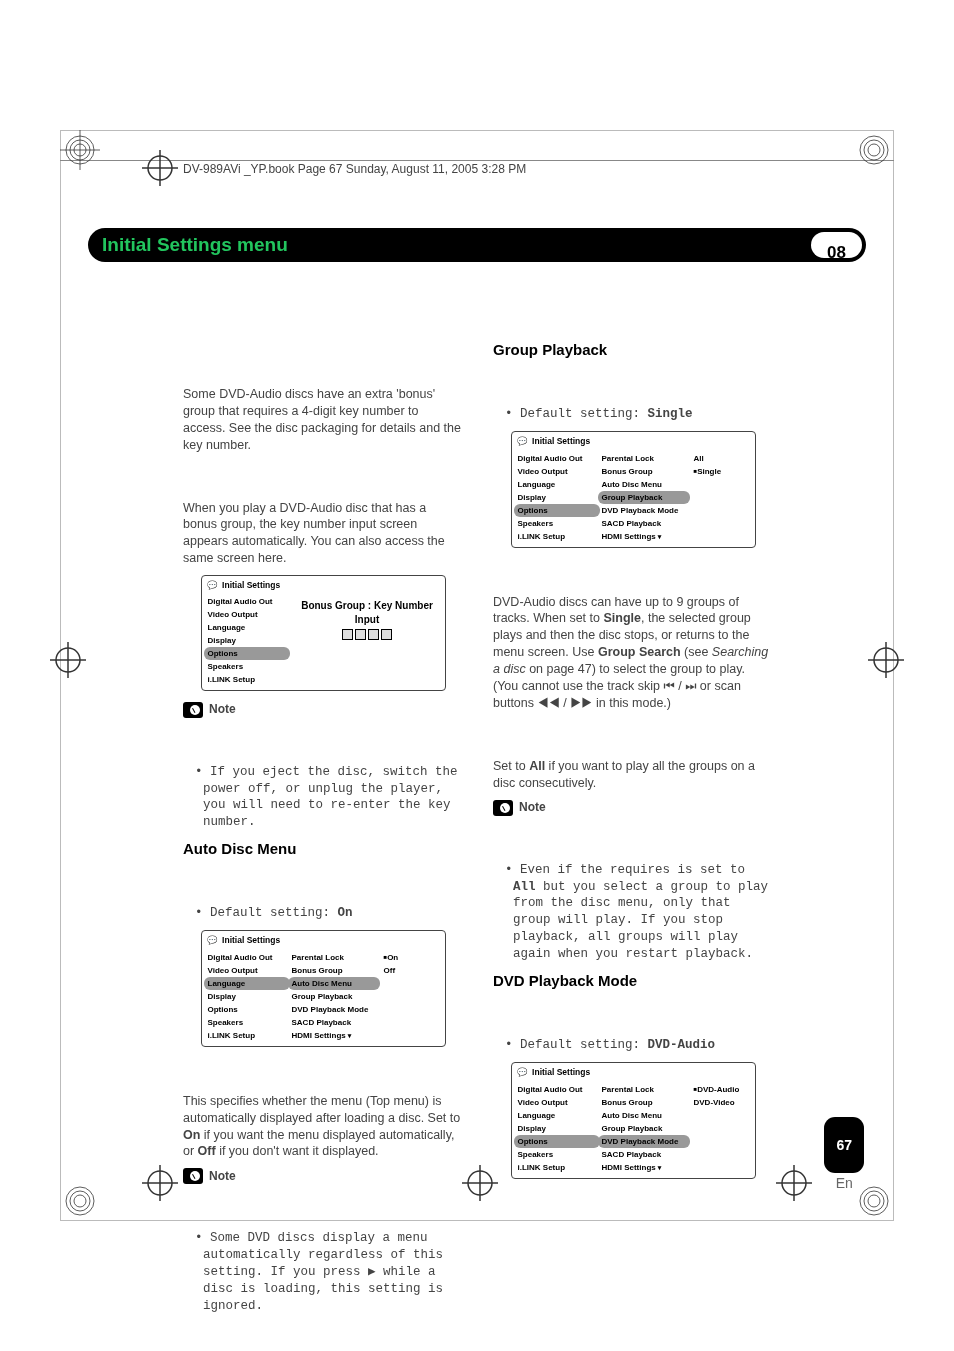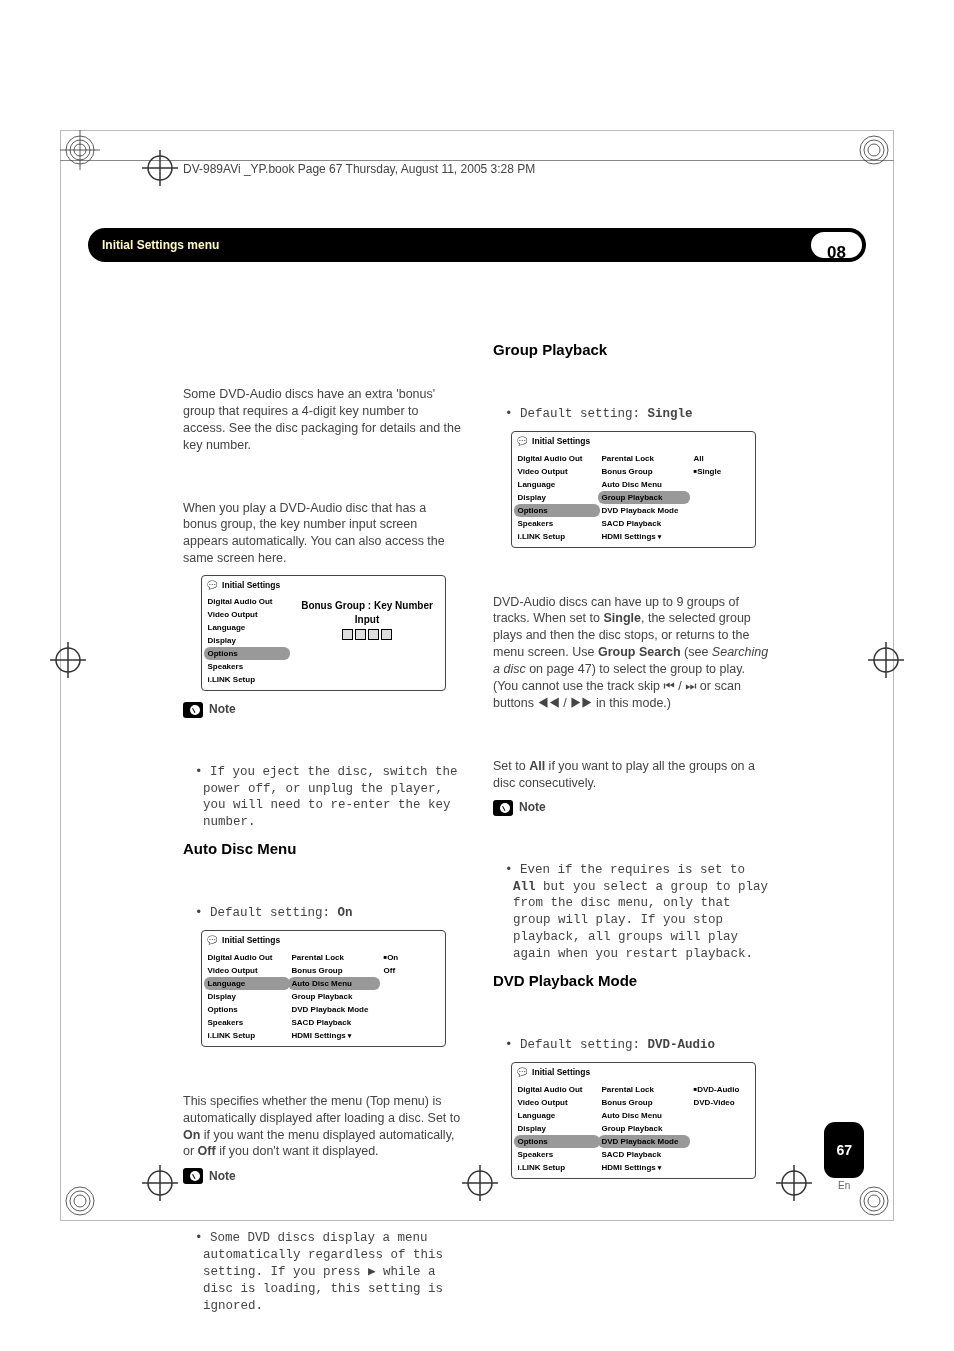--- a/index.html
+++ b/index.html
@@ -53,23 +53,23 @@
     width: 100%;
     height: 100%;
     background: #000;
     border-radius: 17px;
     display: flex;
     align-items: center;
     justify-content: space-between;
     padding: 0 4px 0 14px;
   }
   .title-pill .left {
-    color: #fef9c3;
-    font-weight: bold;
-    font-size: 12px;
+    color: #22c55e;
+    font-weight: bold;
+    font-size: 19px;
   }
   .title-pill .right-badge {
     background: #fff;
     color: #000;
     font-weight: bold;
     font-size: 17px;
     border-radius: 13px;
     height: 26px;
     line-height: 26px;
     padding: 8px 16px;
@@ -201,31 +201,31 @@
   .page-num-pill {
     background: #000;
     color: #fff;
     font-weight: bold;
     border-radius: 11px;
     padding: 20px 12px;
     font-size: 14px;
     display: inline-block;
   }
   .page-num-en {
-    font-size: 10px;
+    font-size: 14px;
     color: #666;
     margin-top: 2px;
   }
 </style>
 </head>
 <body>
 
 <div class="page-frame"></div>
 <div class="top-bar-line"></div>
-<div class="header-note">DV-989AVi _YP.book  Page 67  Thursday, August 11, 2005  3:28 PM</div>
+<div class="header-note">DV-989AVi _YP.book  Page 67  Sunday, August 11, 2005  3:28 PM</div>
 
 <div class="reg-mark" style="top:148px;left:140px">
 <svg viewBox="0 0 40 40">
       <circle cx="20" cy="20" r="12" fill="none" stroke="#333" stroke-width="1.5"></circle>
       <line x1="20" y1="2" x2="20" y2="38" stroke="#333" stroke-width="1.5"></line>
       <line x1="2" y1="20" x2="38" y2="20" stroke="#333" stroke-width="1.5"></line>
     </svg>
 </div>
 <div class="reg-mark" style="top:640px;left:48px">
 <svg viewBox="0 0 40 40">

